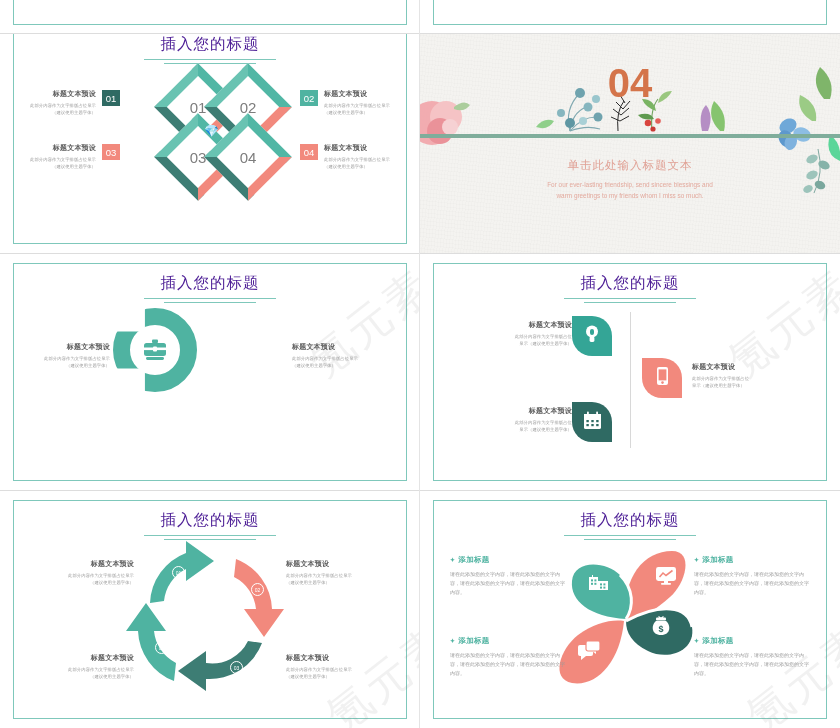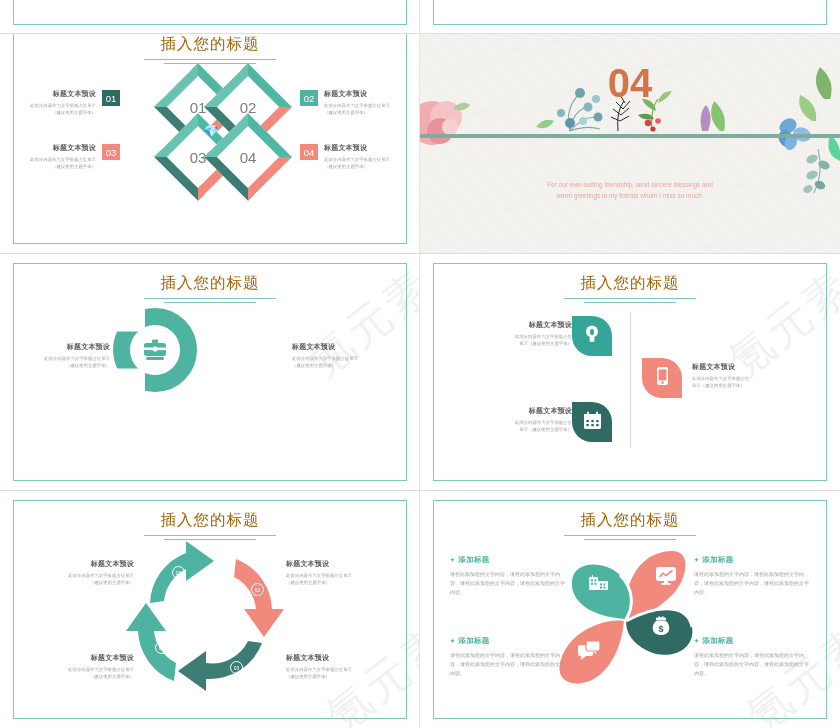--- a/index.html
+++ b/index.html
@@ -49,21 +49,21 @@
   .slide-inner {
     position: absolute;
     left: 13px; right: 13px; top: 9px; bottom: 9px;
     border: 1.6px solid #7fc8bb;
     background: #fff;
   }
   .slide-title {
     position: absolute;
     left: 0; right: 0;
     text-align: center;
-    color: #a16207;
+    color: #4c1d95;
     font-size: 15.5px;
     font-weight: 400;
     letter-spacing: 1px;
     font-family: "Liberation Sans", sans-serif;
   }
   .title-rules {
     position: absolute;
     left: 50%;
     transform: translateX(-50%);
     width: 132px;
@@ -383,20 +383,21 @@
         </g>
         <ellipse cx="392" cy="156" rx="6" ry="4" fill="#9dc4bb" transform="rotate(-25 392 156)"></ellipse>
         <ellipse cx="404" cy="162" rx="6" ry="4" fill="#86b3a9" transform="rotate(25 404 162)"></ellipse>
         <ellipse cx="392" cy="172" rx="6" ry="4" fill="#9dc4bb" transform="rotate(-25 392 172)"></ellipse>
         <ellipse cx="400" cy="182" rx="5.5" ry="4" fill="#7aa79d" transform="rotate(25 400 182)"></ellipse>
         <ellipse cx="388" cy="186" rx="5" ry="3.6" fill="#9dc4bb" transform="rotate(-25 388 186)"></ellipse>
       </svg>
 
       <div class="big-num" style="top:58px;">04</div>
       <div class="hrule" style="top:131px;"></div>
+      <div class="sub-cn" style="top:155px;">单击此处输入标题文本</div>
       <div class="sub-en" style="top:176px;">
         <div>For our ever-lasting friendship, send sincere blessings and</div>
         <div>warm greetings to my friends whom I miss so much.</div>
       </div>
     </div>
   </div>
 
   <div class="divider" style="top:253px;"></div>
 
   <div class="cell cL r2 bordered-r">

